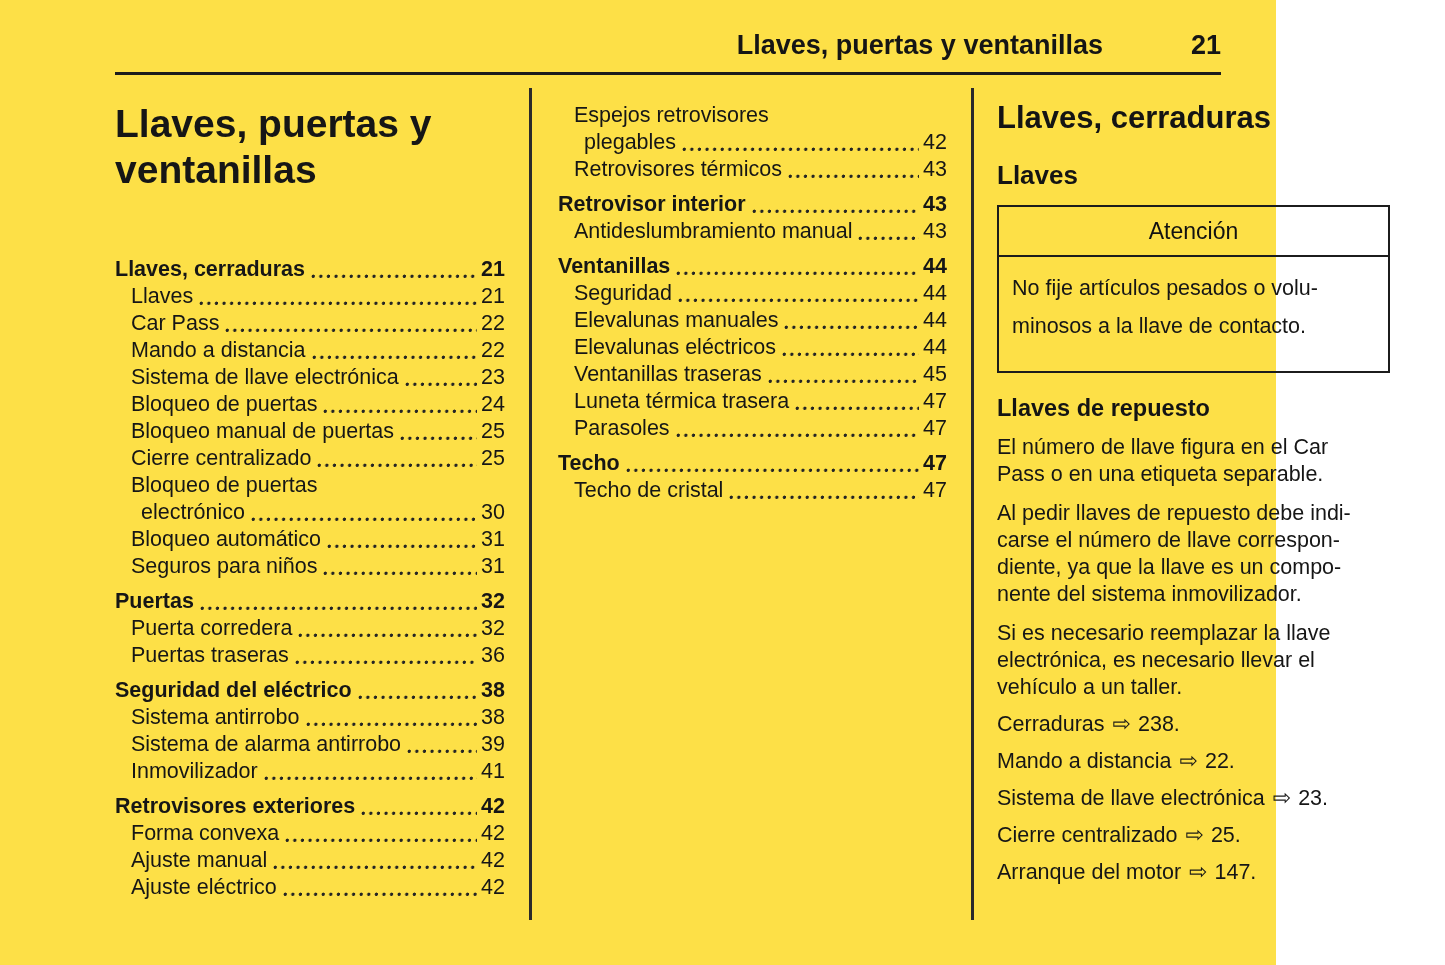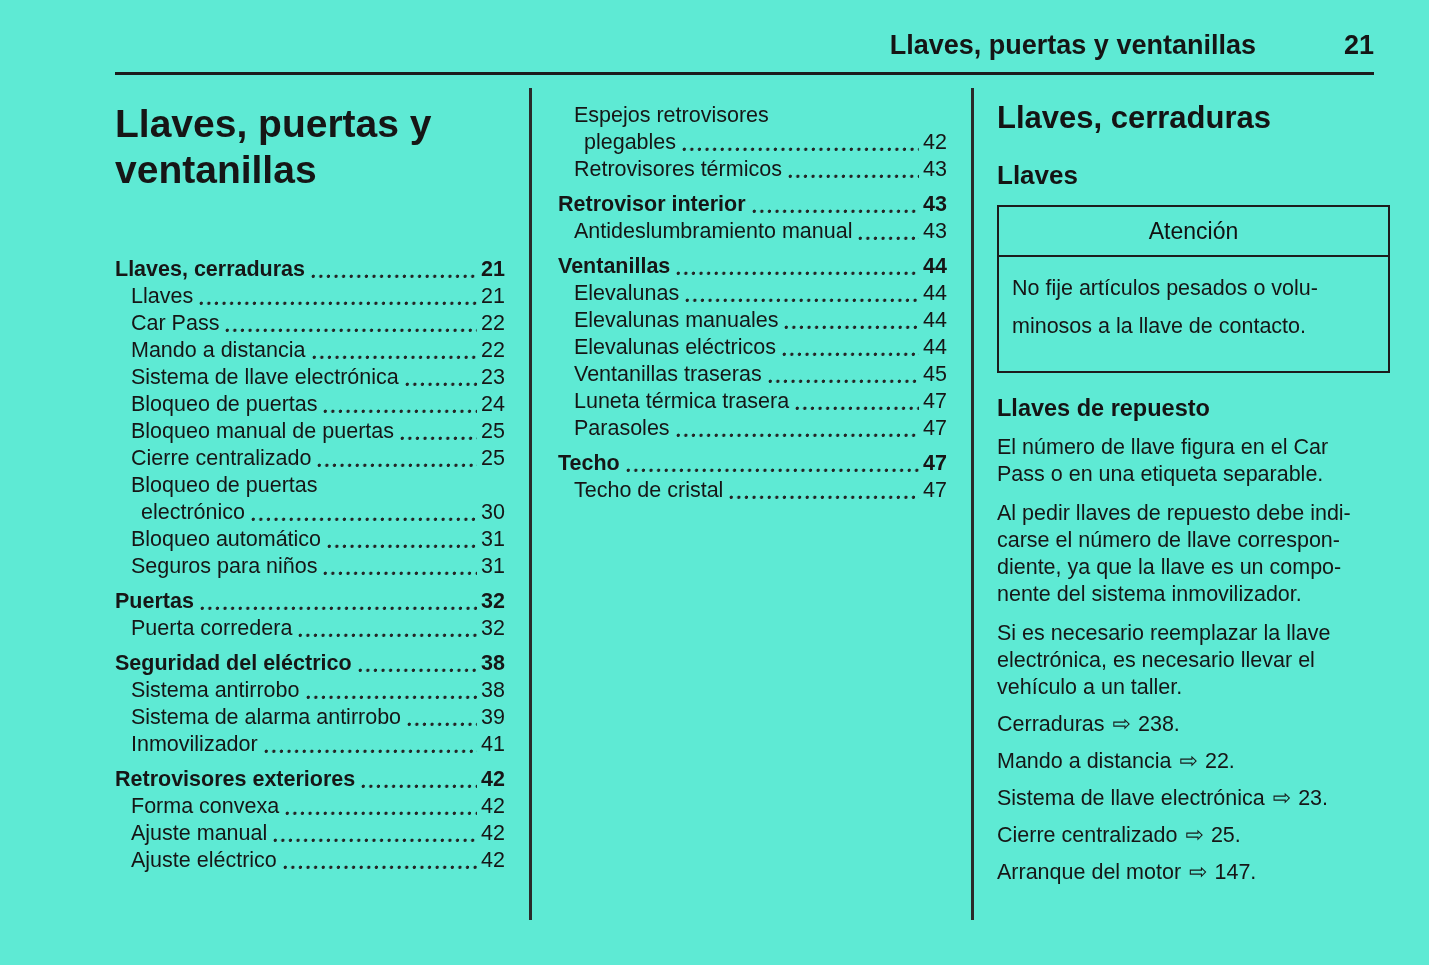--- a/index.html
+++ b/index.html
@@ -4,21 +4,21 @@
 <style>
   * { margin: 0; padding: 0; box-sizing: border-box; }
   html, body { background: #ffffff; }
   body {
     width: 1445px; height: 965px;
     font-family: "Liberation Sans", sans-serif;
     color: #111111;
     position: relative;
     overflow: hidden;
   }
-  .page { position: relative; width: 1429px; height: 965px; background: #5eead4; }
+  .page { position: relative; width: 1276px; height: 965px; background: #fde047; }
 
   
   .running-head {
     position: absolute; top: 30px; right: 55px;
     display: flex; align-items: baseline; gap: 88px;
     font-size: 27px; font-weight: 700; color: #151515;
   }
   .head-rule {
     position: absolute; top: 72px; left: 115px; right: 55px;
     height: 3px; background: #1c1c1c;
@@ -187,20 +187,27 @@
             <span class="toc-page">32</span>
           </div>
         </div>
         <div class="toc-entry">
           <div class="toc-line ind1">
             <span class="toc-label">Puerta corredera</span>
             <span class="dots"></span>
             <span class="toc-page">32</span>
           </div>
         </div>
+        <div class="toc-entry">
+          <div class="toc-line ind1">
+            <span class="toc-label">Puertas traseras</span>
+            <span class="dots"></span>
+            <span class="toc-page">36</span>
+          </div>
+        </div>
         <div class="toc-entry bold gap">
           <div class="toc-line">
             <span class="toc-label">Seguridad del eléctrico</span>
             <span class="dots"></span>
             <span class="toc-page">38</span>
           </div>
         </div>
         <div class="toc-entry">
           <div class="toc-line ind1">
             <span class="toc-label">Sistema antirrobo</span>
@@ -288,21 +295,21 @@
         </div>
         <div class="toc-entry bold gap">
           <div class="toc-line">
             <span class="toc-label">Ventanillas</span>
             <span class="dots"></span>
             <span class="toc-page">44</span>
           </div>
         </div>
         <div class="toc-entry">
           <div class="toc-line ind1">
-            <span class="toc-label">Elevalunas</span>
+            <span class="toc-label">Seguridad</span>
             <span class="dots"></span>
             <span class="toc-page">44</span>
           </div>
         </div>
         <div class="toc-entry">
           <div class="toc-line ind1">
             <span class="toc-label">Elevalunas manuales</span>
             <span class="dots"></span>
             <span class="toc-page">44</span>
           </div>

